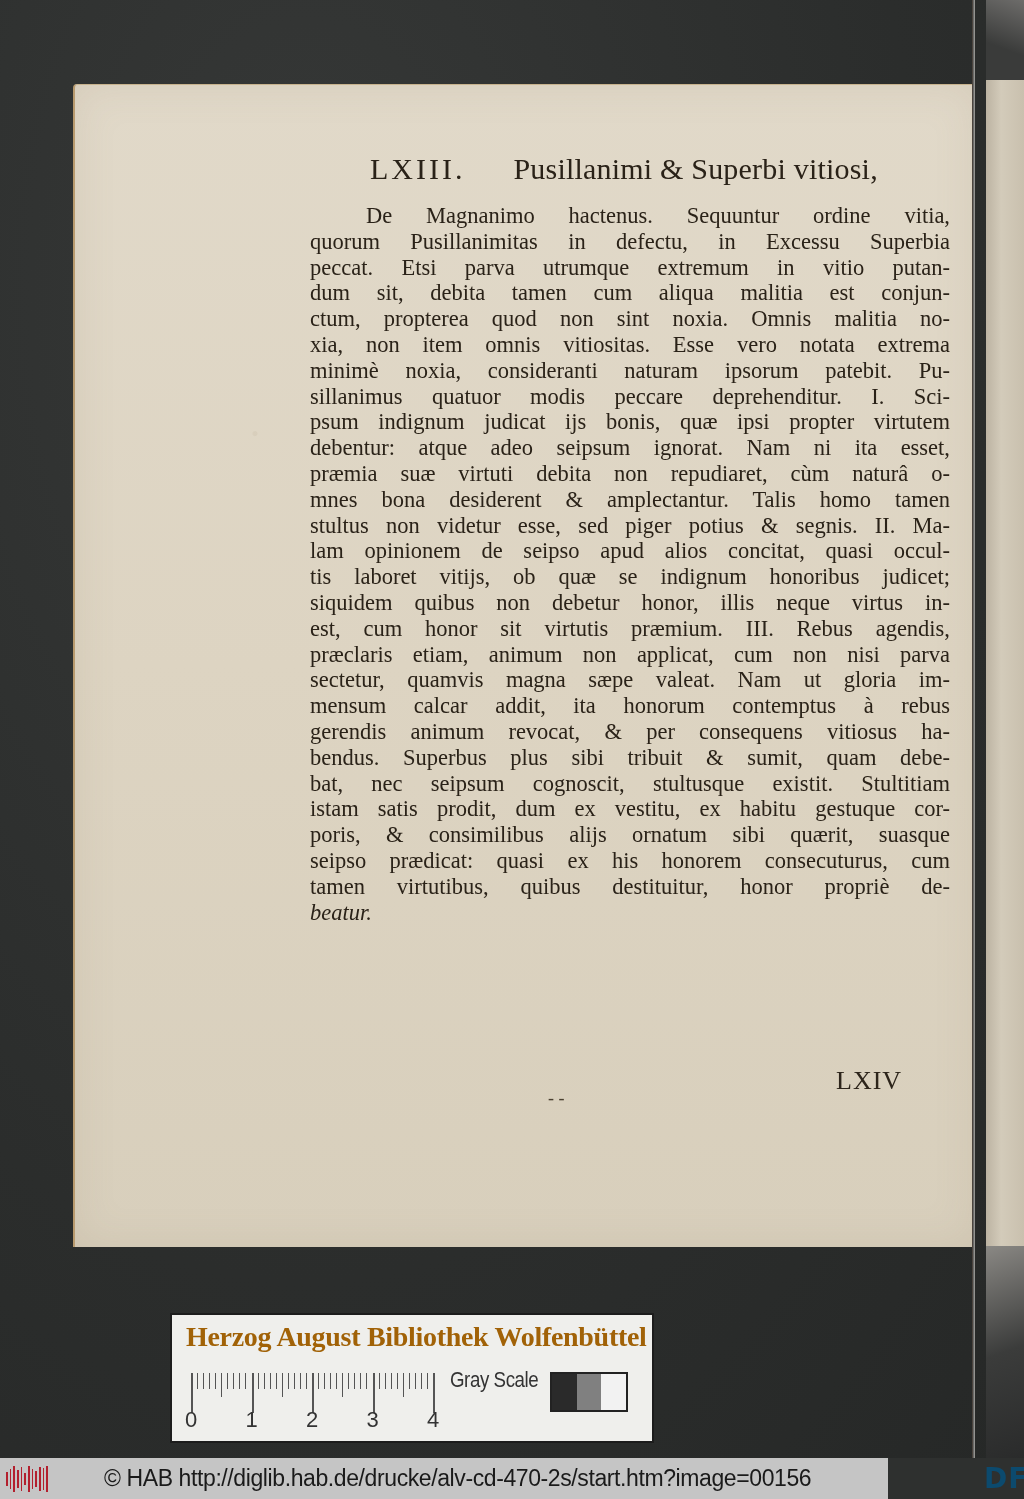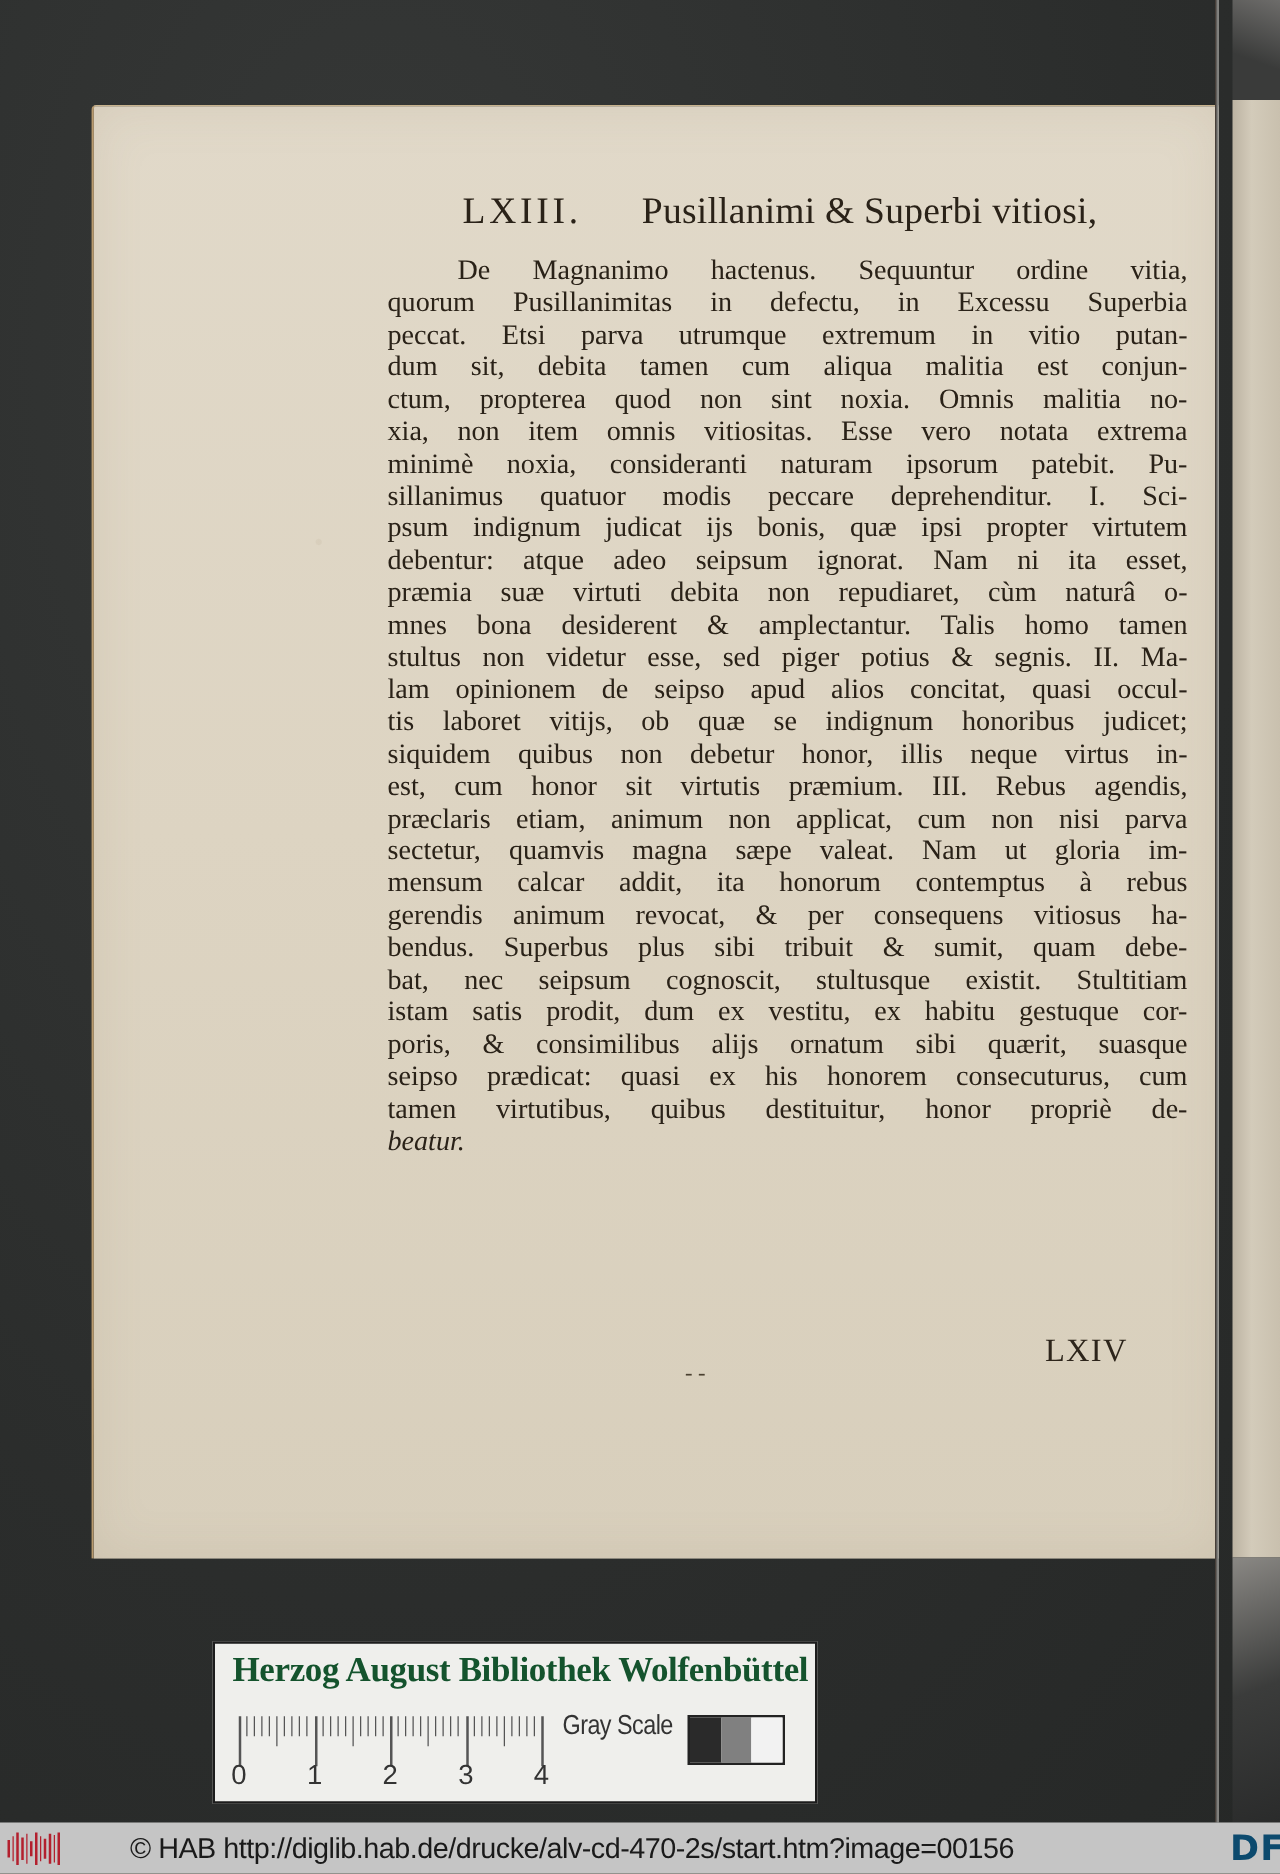--- a/index.html
+++ b/index.html
@@ -65,40 +65,40 @@
     position:absolute; left:548px; top:1088px; font-size:18px; color:#4a4030;
   }
   .colorbar {
     position:absolute; left:170px; top:1313px; width:480px; height:126px;
     background:#efefec; border:2px solid #1c1c1c;
     font-family:"Liberation Sans", sans-serif;
   }
   .colorbar-title {
     position:absolute; left:14px; top:6px;
     font-family:"Liberation Serif", serif; font-weight:bold;
-    font-size:28px; color:#14532d; letter-spacing:-0.3px; white-space:nowrap;
+    font-size:28px; color:#a16207; letter-spacing:-0.3px; white-space:nowrap;
   }
   .ruler {
     position:absolute; left:19px; top:58px; width:242px; height:40px;
   }
   .ruler .tick { position:absolute; top:0; width:1px; background:#555; }
   .ruler-labels span {
     position:absolute; top:92px; font-size:22px; color:#333;
   }
   .gray-label {
     position:absolute; left:278px; top:52px; font-size:22px; color:#333;
     letter-spacing:-0.5px; transform:scaleX(0.85); transform-origin:left;
   }
   .gray-scale {
     position:absolute; left:378px; top:57px; width:74px; height:36px;
     border:2px solid #222; display:flex;
   }
   .gray-scale div { flex:1; }
   .footer {
-    position:absolute; left:0; top:1458px; width:1024px; height:41px;
+    position:absolute; left:0; top:1458px; width:888px; height:41px;
     background:#c5c5c5; display:flex; align-items:center;
     font-family:"Liberation Sans", sans-serif;
   }
   .hab-logo {
     position:absolute; left:6px; top:8px; width:42px; height:26px;
     display:flex; gap:2px; align-items:center;
   }
   .hab-logo span { display:block; width:2px; background:#b3202e; }
   .footer-text {
     position:absolute; left:104px; top:7px; font-size:23px; color:#1a1a1a;

